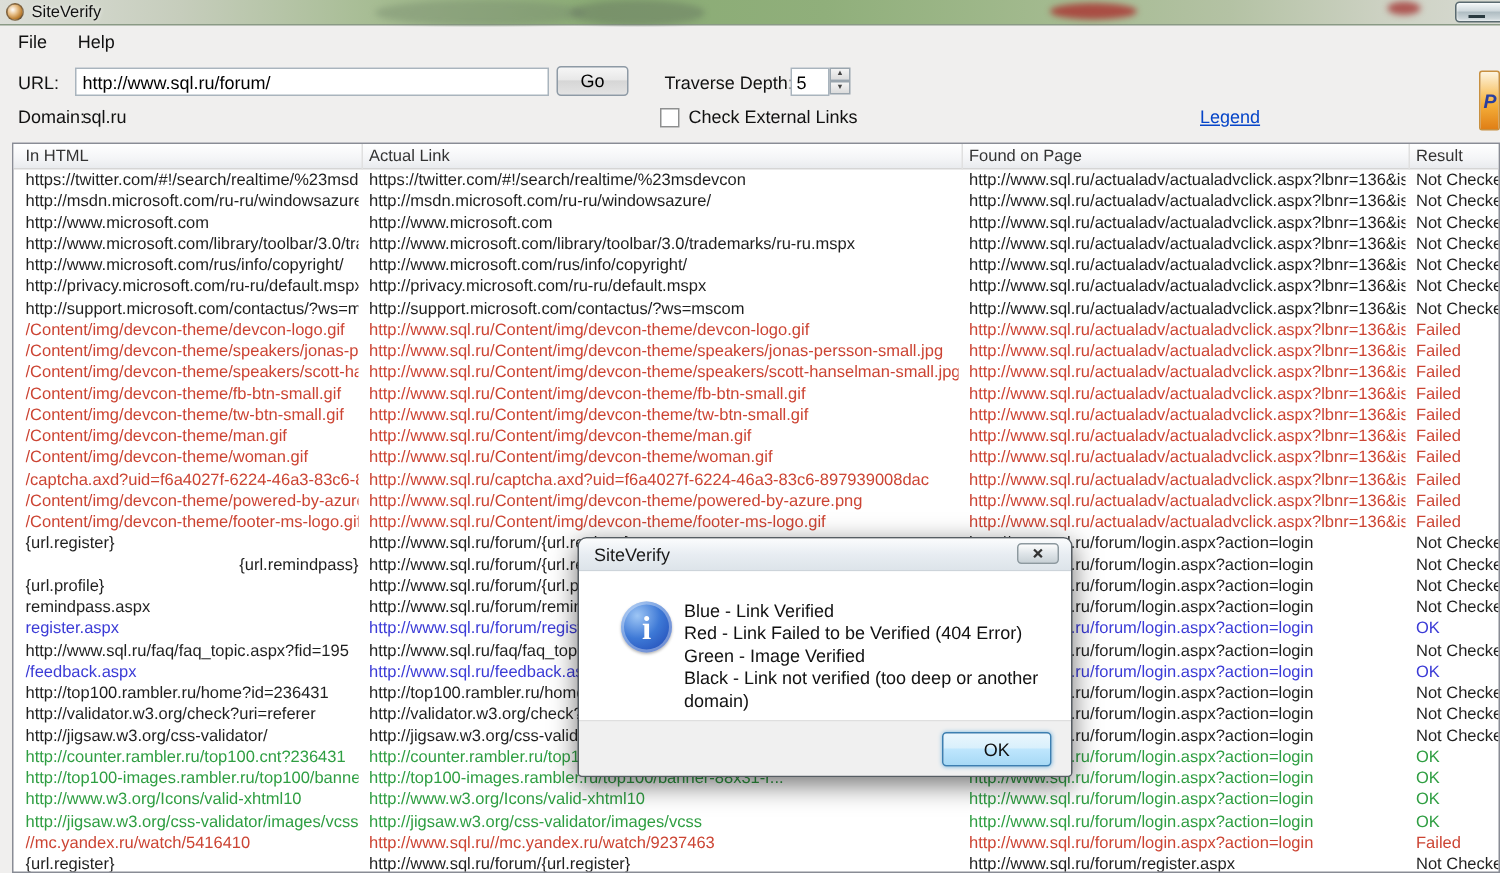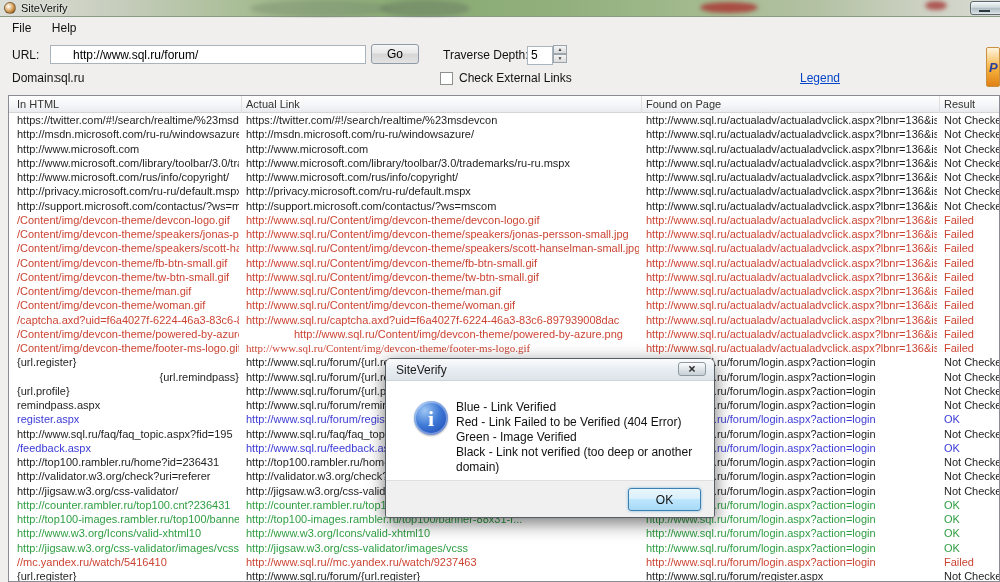--- a/index.html
+++ b/index.html
@@ -22,21 +22,21 @@
   .min-btn { position:absolute; right:-4px; top:1px; width:34px; height:14px; border:1px solid #5a6a70;
     border-radius:3px; background:linear-gradient(#f4f8f9,#cfd8dc 45%,#aebcc2 50%,#d6dee1);
     box-shadow:inset 0 0 2px #fff; }
   .min-btn .dash { position:absolute; left:8px; top:8px; width:11px; height:2px; background:#2a3a40; }
 
   
   .menubar { position:absolute; left:0; top:18px; width:1000px; height:21px; background:#f0efee; }
   .menu-item { display:inline-block; padding:3px 8px; font-size:12px; color:#111; cursor:default; }
   .lbl { position:absolute; font-size:12px; color:#111; }
   .url-input { position:absolute; left:50px; top:45px; width:316px; height:19px; border:1px solid #a9b4bd;
-    font-size:12px; padding:1px 22px; background:#fff; font-family:"Liberation Sans",sans-serif; }
+    font-size:12px; padding:1px 4px; background:#fff; font-family:"Liberation Sans",sans-serif; }
   .go-btn { position:absolute; left:371px; top:44px; width:48px; height:20px; font-size:12px;
     border:1px solid #8e9aa5; border-radius:3px; background:linear-gradient(#f6f6f6,#e8e8e8 45%,#d6d6d6 50%,#e3e3e3);
     font-family:"Liberation Sans",sans-serif; }
   .spin-wrap { position:absolute; left:527px; top:45px; width:40px; height:19px; }
   .spin-input { width:26px; height:19px; border:1px solid #a9b4bd; font-size:12px; padding:1px 3px;
     font-family:"Liberation Sans",sans-serif; }
   .spin-btns { position:absolute; left:26px; top:0; width:14px; height:19px; }
   .spin-btn { width:14px; height:9px; font-size:5px; line-height:6px; border:1px solid #9aa5ae;
     background:linear-gradient(#f4f4f4,#dcdcdc); color:#444; text-align:center; }
   .checkbox { position:absolute; left:440px; top:72px; width:13px; height:13px; border:1px solid #8e8f8f; background:#fff; }
@@ -223,27 +223,27 @@
         <span class="c c4" style="color: rgb(204, 68, 51);">Failed</span>
       </div>
       <div class="trow">
         <span class="c c1" style="color: rgb(204, 68, 51);">/captcha.axd?uid=f6a4027f-6224-46a3-83c6-89793900...</span>
         <span class="c c2" style="color: rgb(204, 68, 51);">http://www.sql.ru/captcha.axd?uid=f6a4027f-6224-46a3-83c6-897939008dac</span>
         <span class="c c3" style="color: rgb(204, 68, 51);">http://www.sql.ru/actualadv/actualadvclick.aspx?lbnr=136&amp;isec=2000</span>
         <span class="c c4" style="color: rgb(204, 68, 51);">Failed</span>
       </div>
       <div class="trow">
         <span class="c c1" style="color: rgb(204, 68, 51);">/Content/img/devcon-theme/powered-by-azure.png</span>
-        <span class="c c2" style="color: rgb(204, 68, 51); margin-left: 48px;">http://www.sql.ru/Content/img/devcon-theme/powered-by-azure.png</span>
+        <span class="c c2" style="color: rgb(204, 68, 51);">http://www.sql.ru/Content/img/devcon-theme/powered-by-azure.png</span>
         <span class="c c3" style="color: rgb(204, 68, 51);">http://www.sql.ru/actualadv/actualadvclick.aspx?lbnr=136&amp;isec=2000</span>
         <span class="c c4" style="color: rgb(204, 68, 51);">Failed</span>
       </div>
       <div class="trow">
         <span class="c c1" style="color: rgb(204, 68, 51);">/Content/img/devcon-theme/footer-ms-logo.gif</span>
-        <span class="c c2" style="color: rgb(204, 68, 51); font-family: Liberation Serif, serif;">http://www.sql.ru/Content/img/devcon-theme/footer-ms-logo.gif</span>
+        <span class="c c2" style="color: rgb(204, 68, 51);">http://www.sql.ru/Content/img/devcon-theme/footer-ms-logo.gif</span>
         <span class="c c3" style="color: rgb(204, 68, 51);">http://www.sql.ru/actualadv/actualadvclick.aspx?lbnr=136&amp;isec=2000</span>
         <span class="c c4" style="color: rgb(204, 68, 51);">Failed</span>
       </div>
       <div class="trow">
         <span class="c c1" style="color: rgb(31, 31, 31);">{url.register}</span>
         <span class="c c2" style="color: rgb(31, 31, 31);">http://www.sql.ru/forum/{url.register}</span>
         <span class="c c3" style="color: rgb(31, 31, 31);">http://www.sql.ru/forum/login.aspx?action=login</span>
         <span class="c c4" style="color: rgb(31, 31, 31);">Not Checked</span>
       </div>
       <div class="trow">

